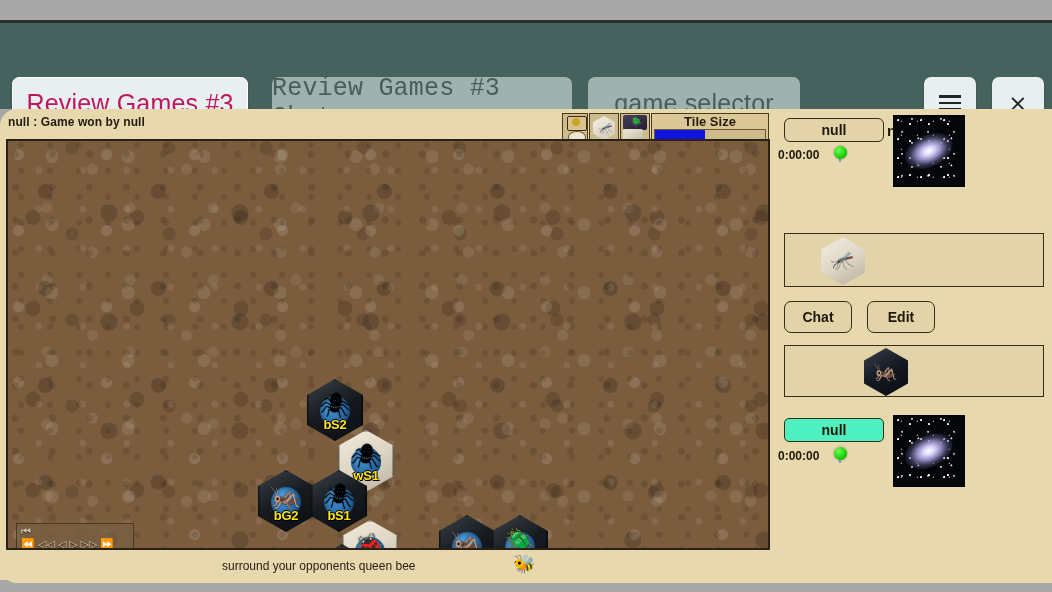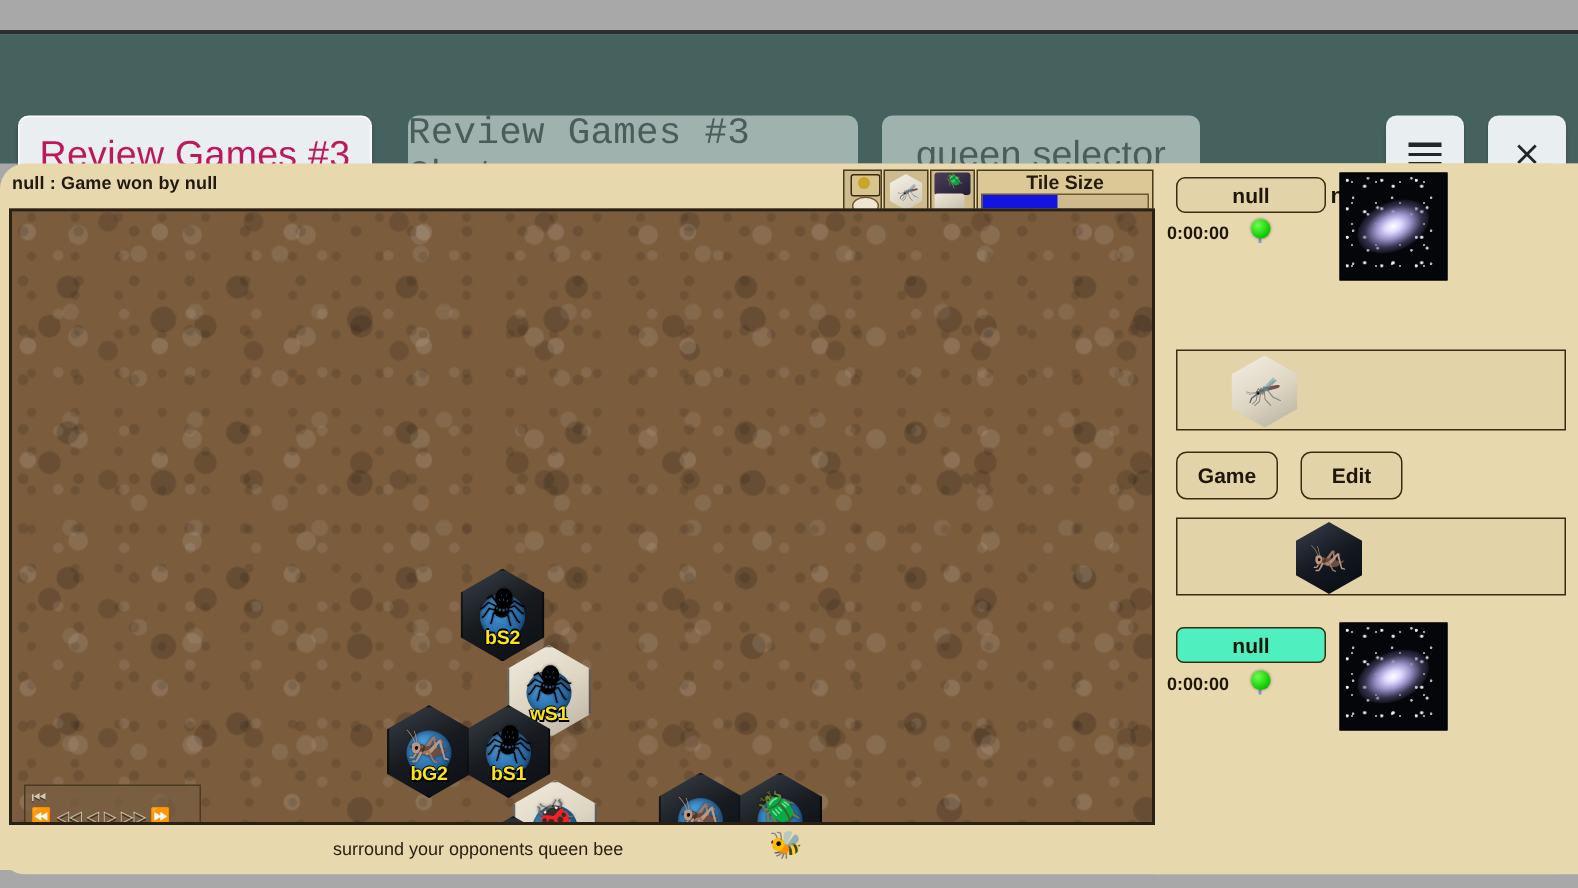--- a/index.html
+++ b/index.html
@@ -195,21 +195,21 @@
   <div class="topline"></div>
 
   <div class="header">
     <div class="tab active" id="tab0">
       <span>Review Games #3</span>
     </div>
     <div class="tab inactive" id="tab1">
       <span>Review Games #3 Chat</span>
     </div>
     <div class="tab inactive" id="tab2">
-      <span>queen selector</span>
+      <span>game selector</span>
     </div>
 
     <div class="winbtn" id="menu-btn">
       <span class="ham">
           <i></i>
           <i></i>
           <i></i>
         </span>
     </div>
     <div class="winbtn" id="close-btn">
@@ -327,21 +327,21 @@
         <div class="gal"></div>
       </div>
 
       <div class="tray" style="left:14px;top:124px;width:260px;height:54px;">
         <div class="traytile w" style="left:36px;top:3px;">
           <div class="bug">🦟</div>
         </div>
       </div>
 
       <div class="btn" style="left:14px;top:192px;width:68px;height:32px;">
-        <span>Game</span>
+        <span>Chat</span>
       </div>
       <div class="btn" style="left:97px;top:192px;width:68px;height:32px;">
         <span>Edit</span>
       </div>
 
       <div class="tray" style="left:14px;top:236px;width:260px;height:52px;">
         <div class="traytile b" style="left:79px;top:2px;">
           <div class="bug">🦗</div>
         </div>
       </div>

